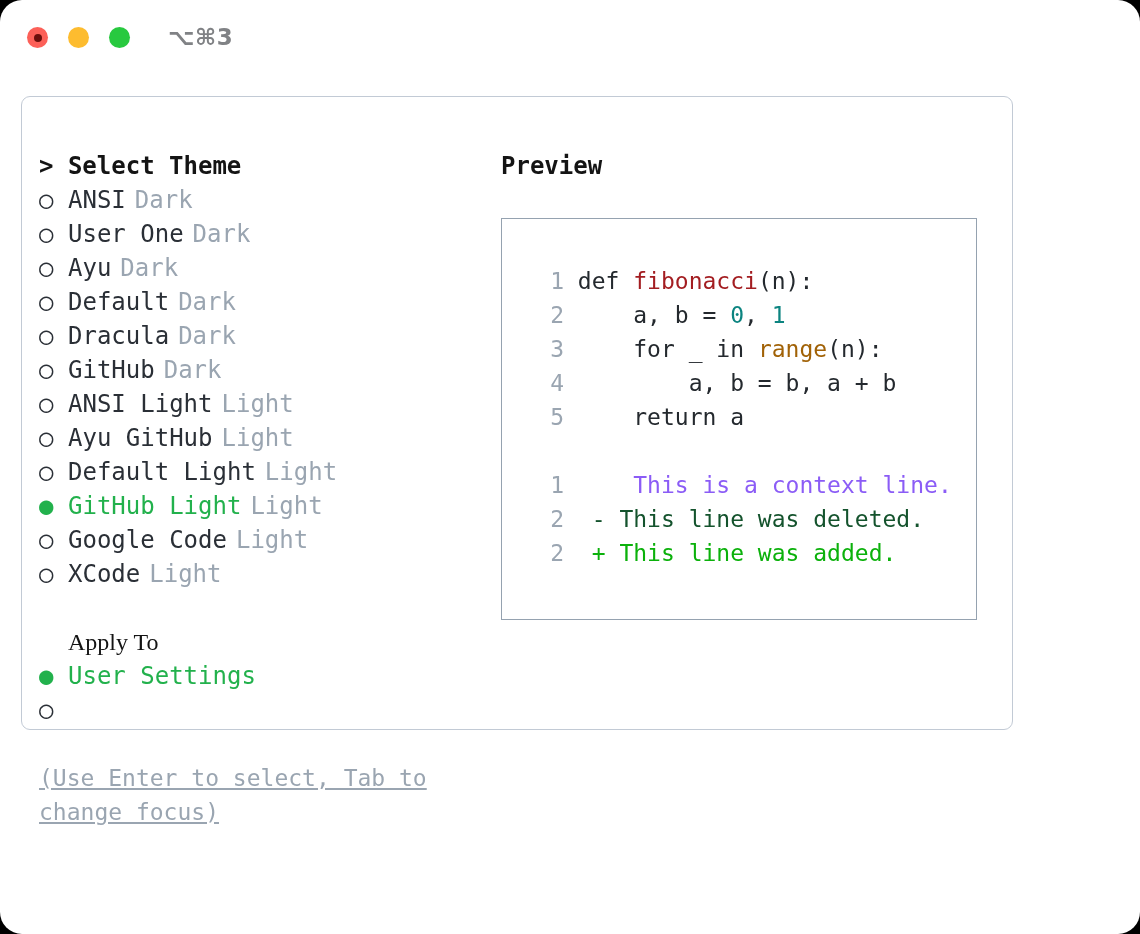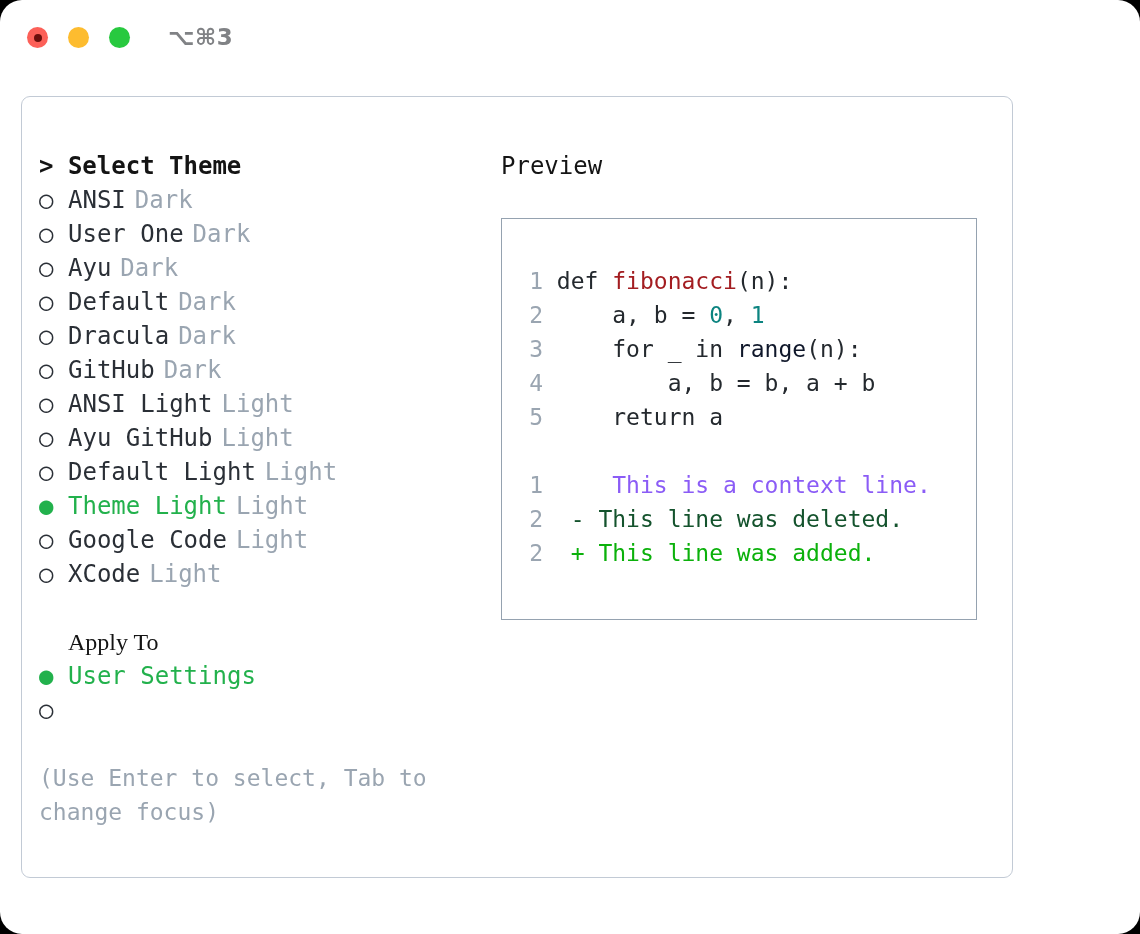--- a/index.html
+++ b/index.html
@@ -71,21 +71,21 @@
     font-family: "DejaVu Sans", "Liberation Sans", sans-serif;
     white-space: pre;
   }
 
   
   .panel {
     position: absolute;
     left: 21px;
     top: 96px;
     width: 992px;
-    height: 782px;
+    height: 634px;
     border: 1.5px solid #c2cad5;
     border-radius: 9px;
     box-sizing: border-box;
     background: #ffffff;
     padding-left: 48px;
   }
 
   .columns {
     position: absolute;
     left: 0; top: 0;
@@ -142,67 +142,68 @@
     font-family: Liberation Serif, serif;
   }
 
   .hint {
     margin-top: 34px;
     font-size: 23px;
     line-height: 34px;
     color: #9aa5b1;
     width: 400px;
     font-family: "DejaVu Sans Mono", "Liberation Mono", monospace;
+    text-decoration: underline;
   }
 
   
   .right-col {
     position: absolute;
     left: 479px;
     top: 52px;
     width: 495px;
   }
   .preview-title {
     font-size: 24px;
-    font-weight: normal;
+    font-weight: bold;
     color: #141414;
     line-height: 34px;
     font-family: "DejaVu Sans Mono", "Liberation Mono", monospace;
   }
   .preview-box {
     margin-top: 35px;
     width: 476px;
     height: 402px;
     border: 1.5px solid #95a2b0;
     box-sizing: border-box;
     background: #ffffff;
     position: relative;
   }
   .code {
     position: absolute;
-    left: 18px;
+    left: 39px;
     top: 45px;
     font-size: 23px;
     line-height: 34px;
     font-family: "DejaVu Sans Mono", "Liberation Mono", monospace;
     white-space: pre;
   }
   .code-line { display: block; white-space: pre; }
   .ln {
     display: inline-block;
     width: 23px;
     text-align: right;
     color: #9aa5b1;
   }
   .ctext { color: #24292e; }
   .blank-line { display: block; height: 34px; }
 
   .tok-fn    { color: #a31d21; }
   .tok-num   { color: #0c8480; }
-  .tok-builtin { color: #0f172a; }
+  .tok-builtin { color: #a16207; }
   .tok-ctx   { color: #8b5cf6; }
   .tok-del   { color: #14532d; }
   .tok-add   { color: #0bb10b; }
 </style>
 </head>
 <body>
 
 <div class="window">
 
   <div class="titlebar">
@@ -222,21 +223,21 @@
         <div id="theme-list">
             <div class="opt-row"><span class="marker">○</span><span class="opt-label">ANSI</span><span class="opt-cat">Dark</span></div>
             <div class="opt-row"><span class="marker">○</span><span class="opt-label">User One</span><span class="opt-cat">Dark</span></div>
             <div class="opt-row"><span class="marker">○</span><span class="opt-label">Ayu</span><span class="opt-cat">Dark</span></div>
             <div class="opt-row"><span class="marker">○</span><span class="opt-label">Default</span><span class="opt-cat">Dark</span></div>
             <div class="opt-row"><span class="marker">○</span><span class="opt-label">Dracula</span><span class="opt-cat">Dark</span></div>
             <div class="opt-row"><span class="marker">○</span><span class="opt-label">GitHub</span><span class="opt-cat">Dark</span></div>
             <div class="opt-row"><span class="marker">○</span><span class="opt-label">ANSI Light</span><span class="opt-cat">Light</span></div>
             <div class="opt-row"><span class="marker">○</span><span class="opt-label">Ayu GitHub</span><span class="opt-cat">Light</span></div>
             <div class="opt-row"><span class="marker">○</span><span class="opt-label">Default Light</span><span class="opt-cat">Light</span></div>
-            <div class="opt-row selected"><span class="marker sel">●</span><span class="opt-label">Theme Light</span><span class="opt-cat">Light</span></div>
+            <div class="opt-row selected"><span class="marker sel">●</span><span class="opt-label">GitHub Light</span><span class="opt-cat">Light</span></div>
             <div class="opt-row"><span class="marker">○</span><span class="opt-label">Google Code</span><span class="opt-cat">Light</span></div>
             <div class="opt-row"><span class="marker">○</span><span class="opt-label">XCode</span><span class="opt-cat">Light</span></div>
           </div>
 
         <div class="apply-head">Apply To</div>
         <div id="apply-list">
             <div class="opt-row selected"><span class="marker sel">●</span><span class="opt-label">User Settings</span></div>
             <div class="opt-row"><span class="marker">○</span></div>
           </div>
 

